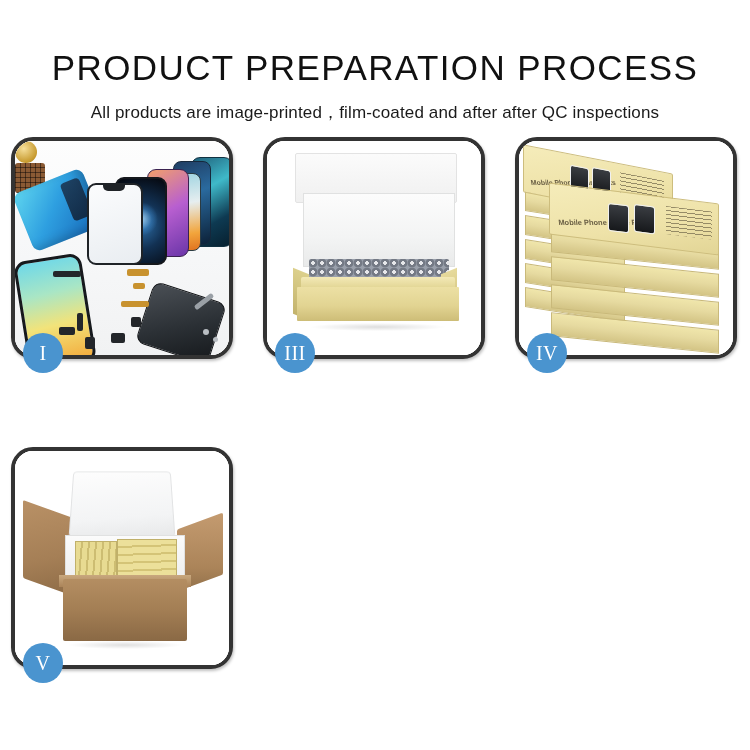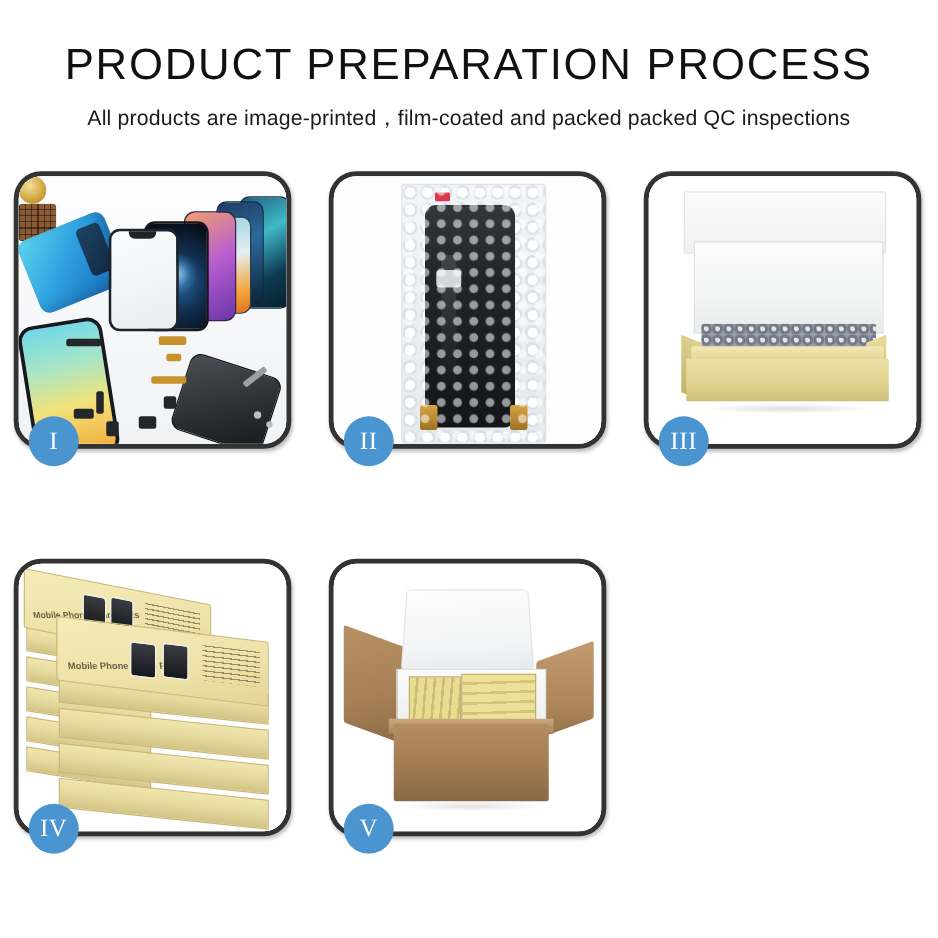--- a/index.html
+++ b/index.html
@@ -22,21 +22,21 @@
     padding-top: 34px;
     text-align: center;
   }
   .title {
     font-family: "Liberation Sans", sans-serif;
     font-size: 35px;
     font-weight: 500;
     color: #111111;
     letter-spacing: 1.4px;
     line-height: 1;
-    margin: 0;
+    margin: 16px;
     white-space: nowrap;
   }
   .subtitle {
     font-family: "Liberation Sans", sans-serif;
     font-size: 17px;
     font-weight: 400;
     color: #1a1a1a;
     letter-spacing: 0.15px;
     margin: 14px 0 0 0;
     white-space: nowrap;
@@ -359,21 +359,21 @@
   .p6-tab2 { position:absolute; left:34px; top:146px; width:18px; height:20px;
     background: rgba(140,112,80,.35); }
   .p6-shadow { position:absolute; left:30px; top:178px; width:140px; height:9px;
     background: radial-gradient(ellipse at center, rgba(0,0,0,.12), rgba(0,0,0,0) 72%); }
 </style>
 </head>
 <body>
 
 <div class="header">
   <h1 class="title">PRODUCT PREPARATION PROCESS</h1>
-  <p class="subtitle">All products are image-printed，film-coated and packed packed QC inspections</p>
+  <p class="subtitle">All products are image-printed，film-coated and after after QC inspections</p>
 </div>
 
 <div class="grid">
 
   <div class="panel">
     <div class="panel-inner">
       <div class="scene1">
         <div class="ph-card p1-blue-film"></div>
         <div class="ph-card p1-wave"></div>
         <div class="ph-card p1-teal"></div>
@@ -395,36 +395,20 @@
         <div class="flex" style="left:106px;top:160px;width:28px;height:6px;"></div>
         <div class="flex" style="left:118px;top:142px;width:12px;height:6px;"></div>
         <div class="chip" style="left:178px;top:158px;width:22px;height:5px;transform:rotate(-38deg);background:#9aa0a6;"></div>
         <div class="chip" style="left:188px;top:188px;width:6px;height:6px;border-radius:50%;background:#b9bec3;"></div>
         <div class="chip" style="left:198px;top:196px;width:5px;height:5px;border-radius:50%;background:#b9bec3;"></div>
       </div>
     </div>
     <div class="badge">I</div>
   </div>
 
-  <div class="panel">
-    <div class="panel-inner">
-      <div class="scene2">
-        <div class="bubblewrap">
-          <div class="lcd2"></div>
-          <div class="lcd2-flex"></div>
-          <div class="lcd2-conn"></div>
-          <div class="lcd2-red"></div>
-          <div class="lcd2-tab-l"></div>
-          <div class="lcd2-tab-r"></div>
-          <div class="bubble-overlay"></div>
-        </div>
-      </div>
-    </div>
-    <div class="badge">II</div>
-  </div>
 
   <div class="panel">
     <div class="panel-inner">
       <div class="scene3">
         <div class="p3-lidback"></div>
         <div class="p3-foam"></div>
         <div class="p3-wrap"></div>
         <div class="p3-boxleft"></div>
         <div class="p3-boxright"></div>
         <div class="p3-rim"></div>

